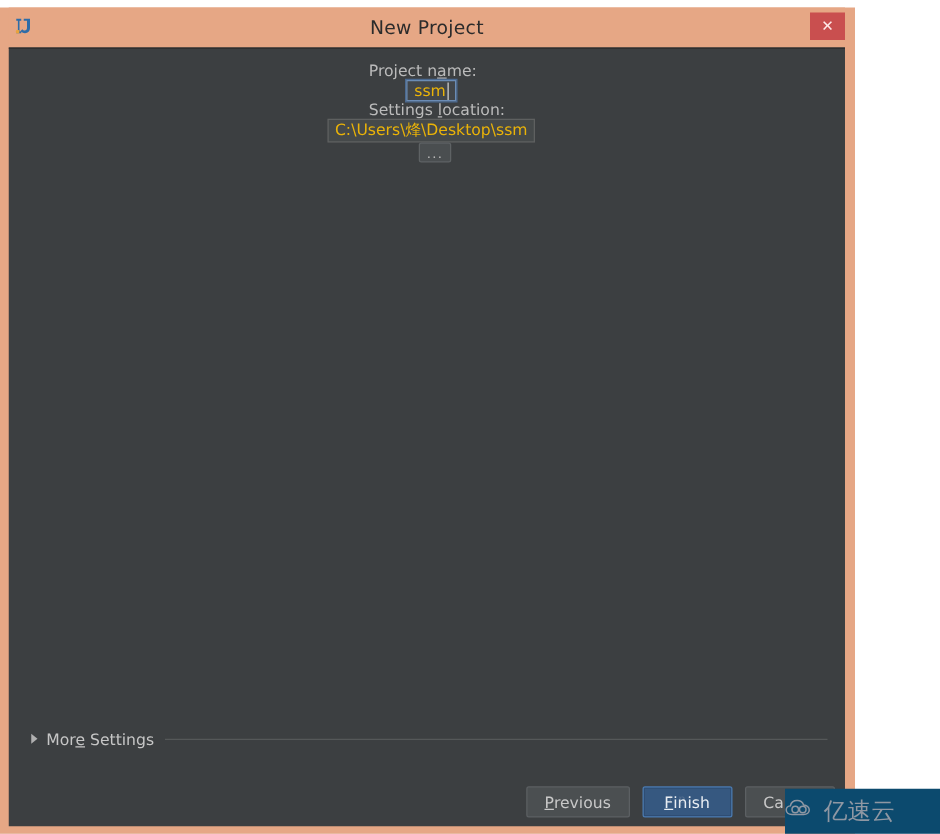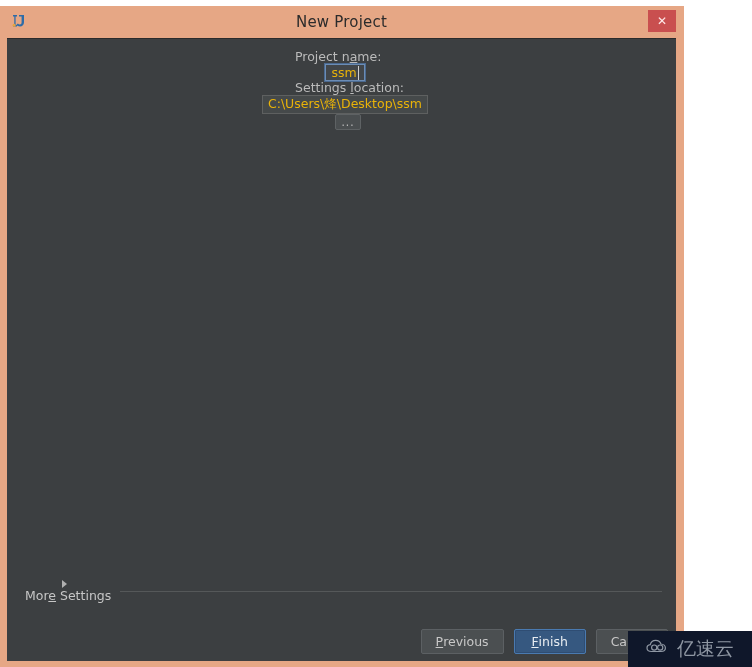--- a/index.html
+++ b/index.html
@@ -152,21 +152,20 @@
     display: flex;
     align-items: center;
     padding: 0 14px 0 18px;
     height: 20px;
   }
   #more-settings-toggle {
     display: flex;
     align-items: center;
     cursor: pointer;
     white-space: nowrap;
-    flex-direction: column;
   }
   #disclosure-icon {
     width: 0; height: 0;
     border-left: 5px solid #b0b0b0;
     border-top: 4px solid transparent;
     border-bottom: 4px solid transparent;
     margin-right: 7px;
   }
   #more-settings-label {
     font-size: 12.5px;
@@ -212,24 +211,23 @@
     box-shadow: 0 0 0 1px #2f4d73 inset;
   }
 
   
   #watermark {
     position: absolute;
     right: 0;
     bottom: 0;
     width: 124px;
     height: 36px;
-    background: #0f172a;
-    display: flex;
-    align-items: center;
-    justify-content: center;
+    background: #0c4a6e;
+    display: flex;
+    align-items: center;
     gap: 5px;
     z-index: 20;
   }
   #watermark-text {
     font-size: 19px;
     color: #8f97a3;
     font-family: "DejaVu Sans", sans-serif;
     letter-spacing: 0px;
   }
   #watermark-logo { flex: none; }

